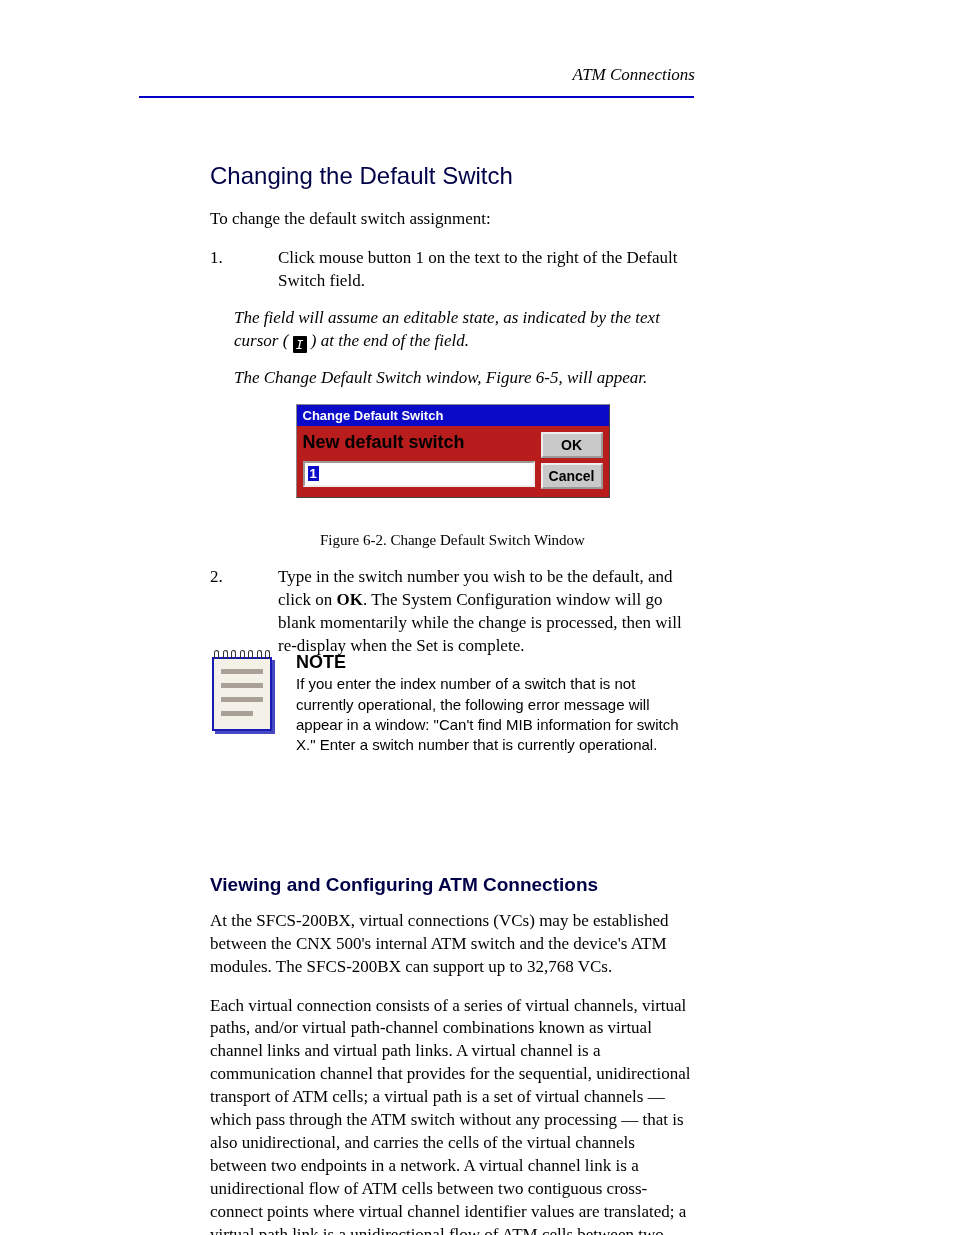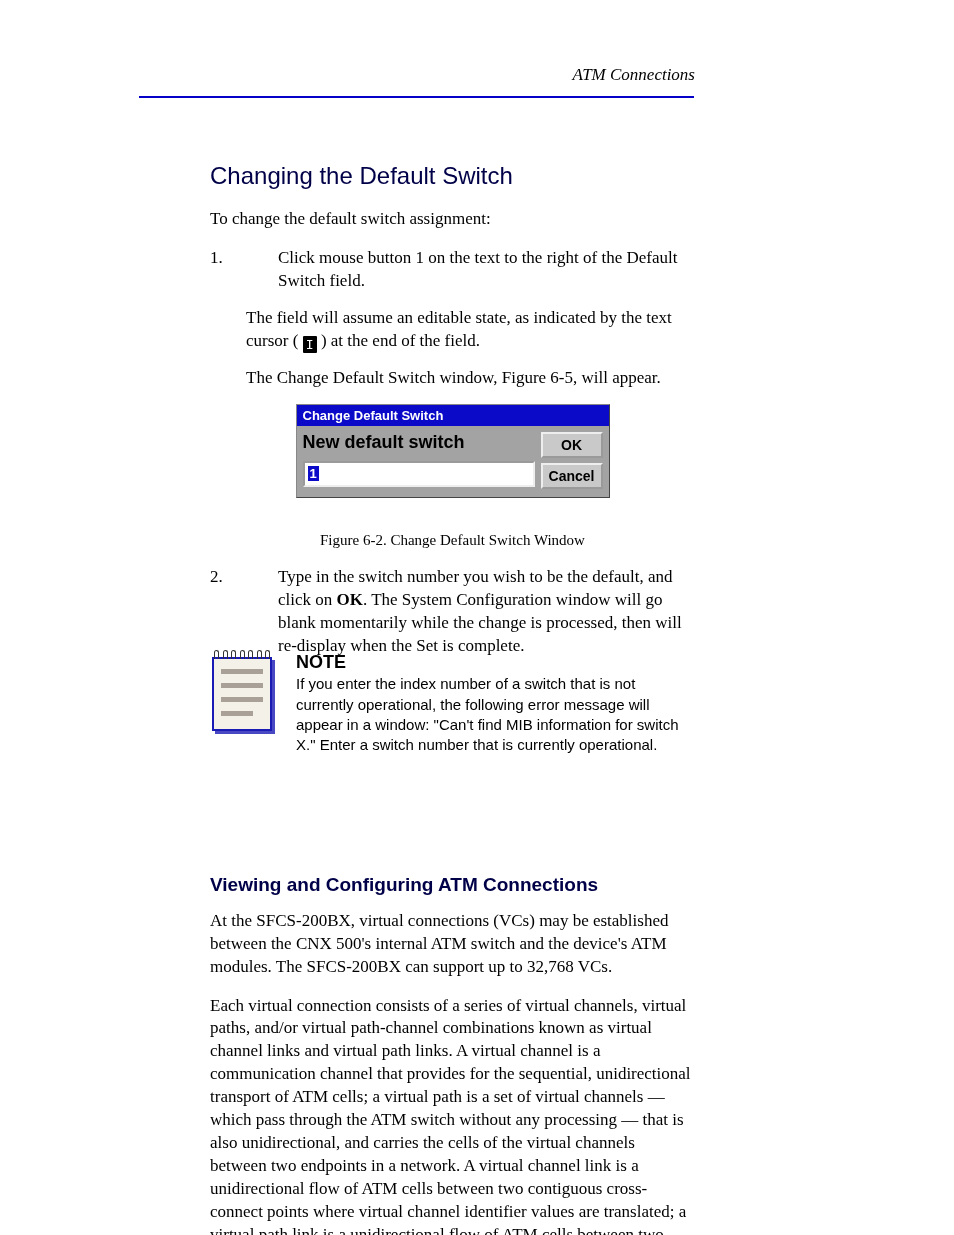--- a/index.html
+++ b/index.html
@@ -70,24 +70,25 @@
   }
   .step-num {
     width: 28px;
     flex: 0 0 28px;
   }
   .step-text {
     flex: 1 1 auto;
     margin-left: 40px;
   }
   .step-indent .para {
-    margin-left: 36px;
+    margin-left: 24px;
     margin-bottom: 14px;
     font-size: 17px;
     line-height: 1.35;
+    font-style: italic;
   }
   .ibeam-glyph {
     display: inline-block;
     vertical-align: -3px;
     width: 14px;
     height: 17px;
     background: #000;
     color: #fff;
     font-family: monospace;
     font-size: 13px;
@@ -98,21 +99,21 @@
   .bold {
     font-weight: bold;
   }
   
   .dialog {
     width: 314px;
     margin: 12px auto 32px auto;
     border: 1px solid #888;
     border-right-color: #444;
     border-bottom-color: #444;
-    background: #a3a3a3;
+    background: #b91c1c;
     box-sizing: border-box;
   }
   .dialog-title {
     background: #0a0ac8;
     color: #fff;
     font-family: Arial, Helvetica, sans-serif;
     font-weight: bold;
     font-size: 13px;
     padding: 3px 6px;
   }

